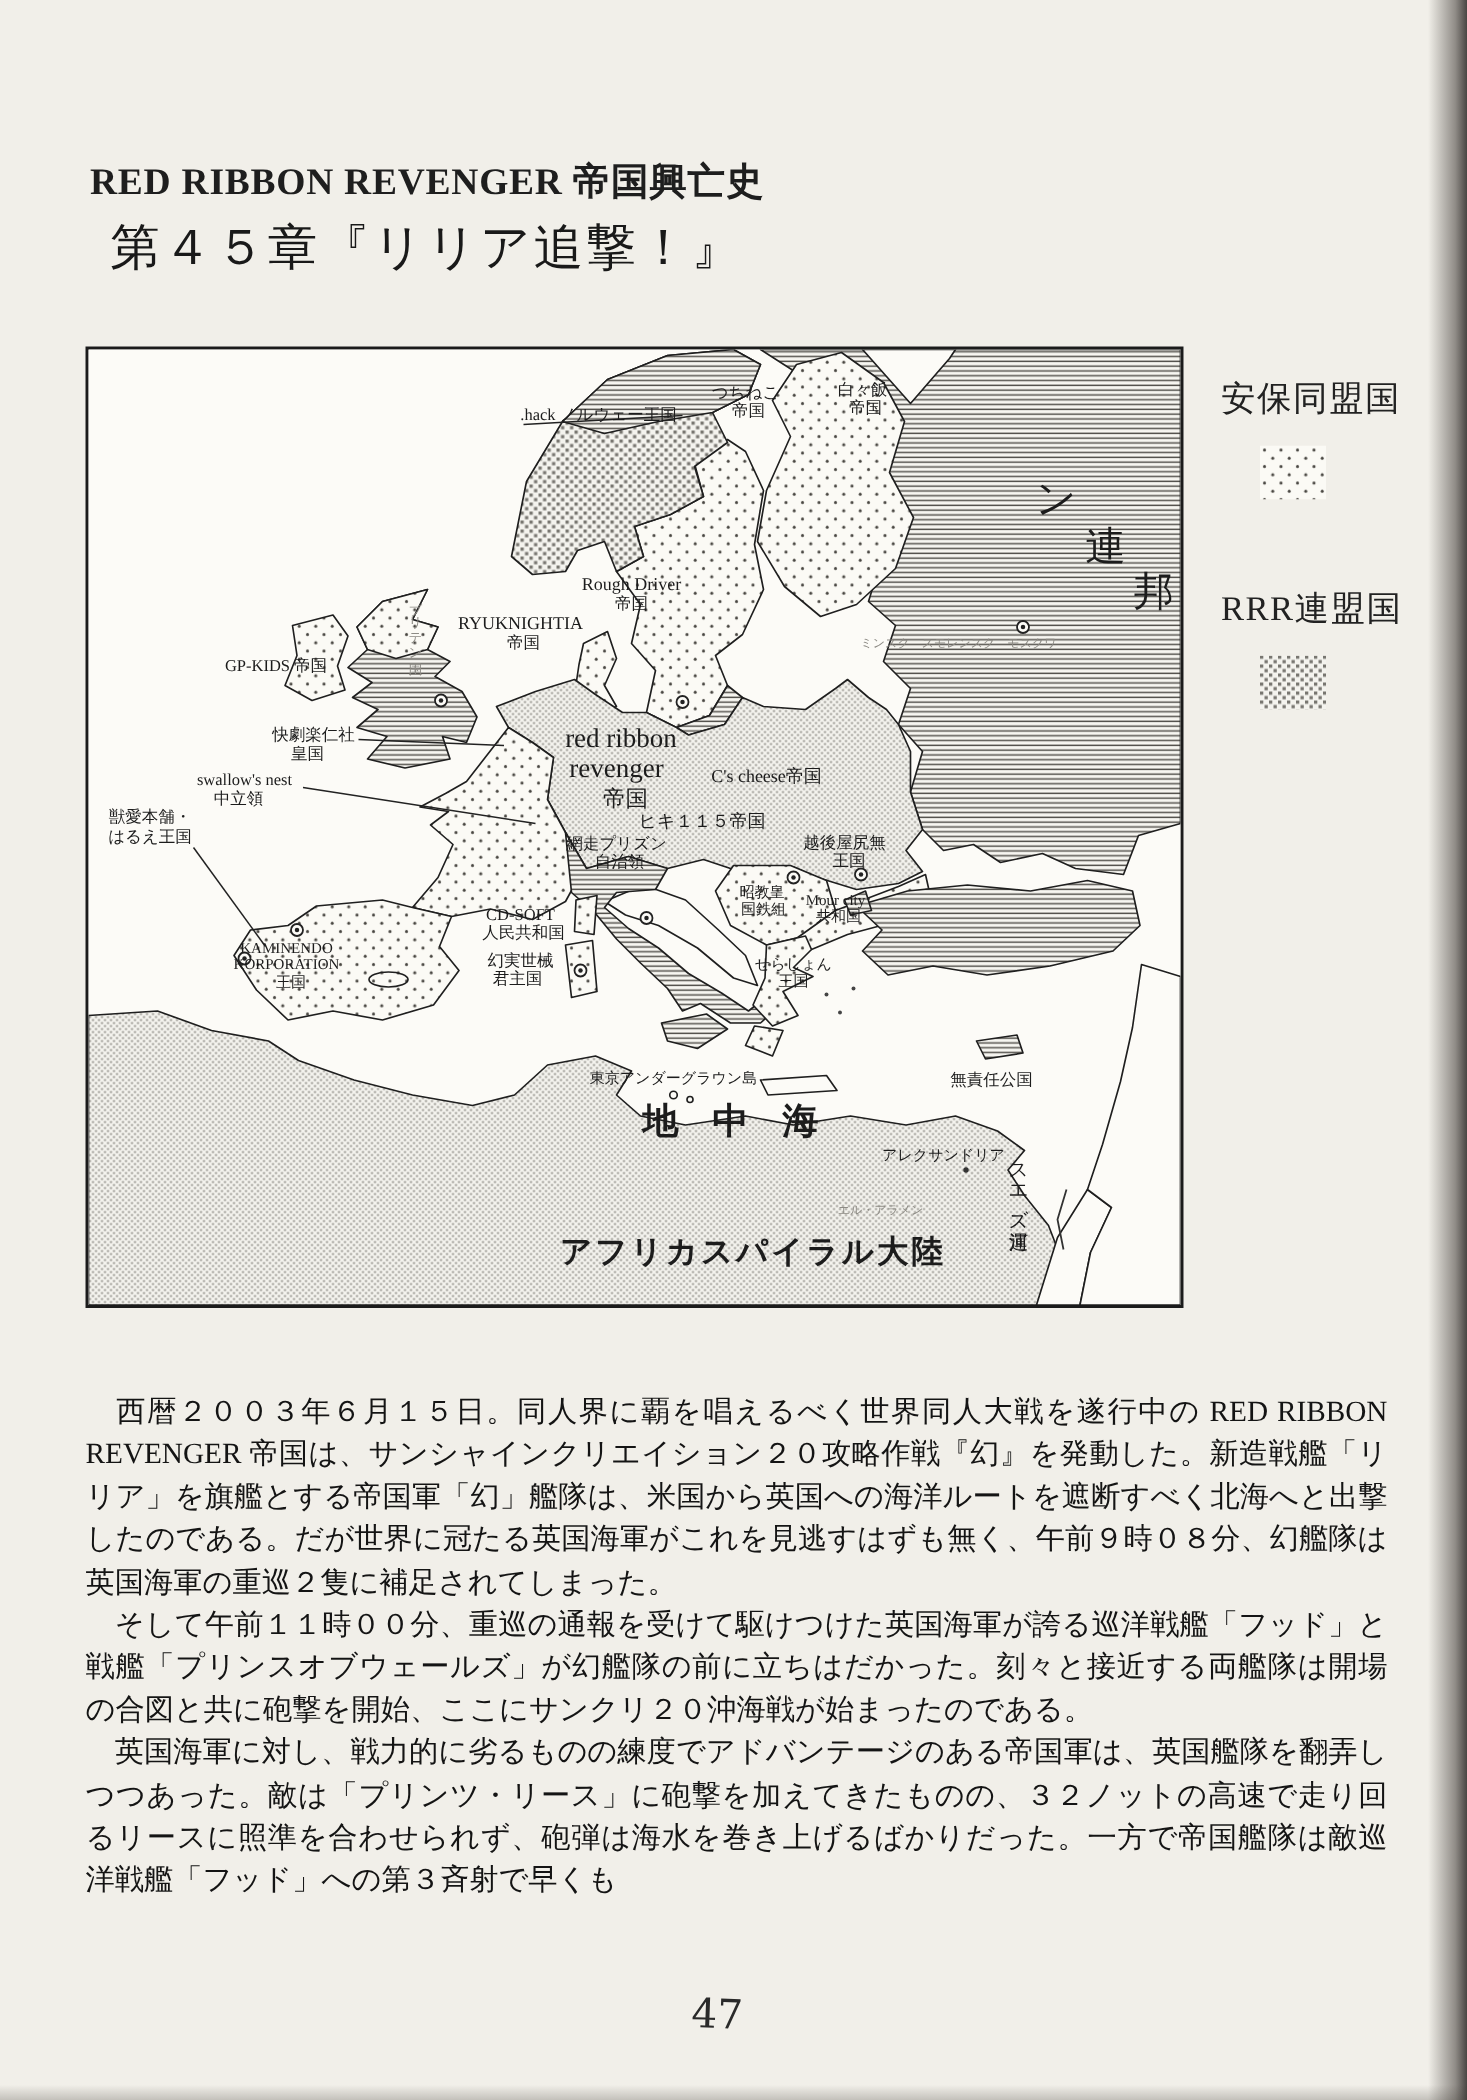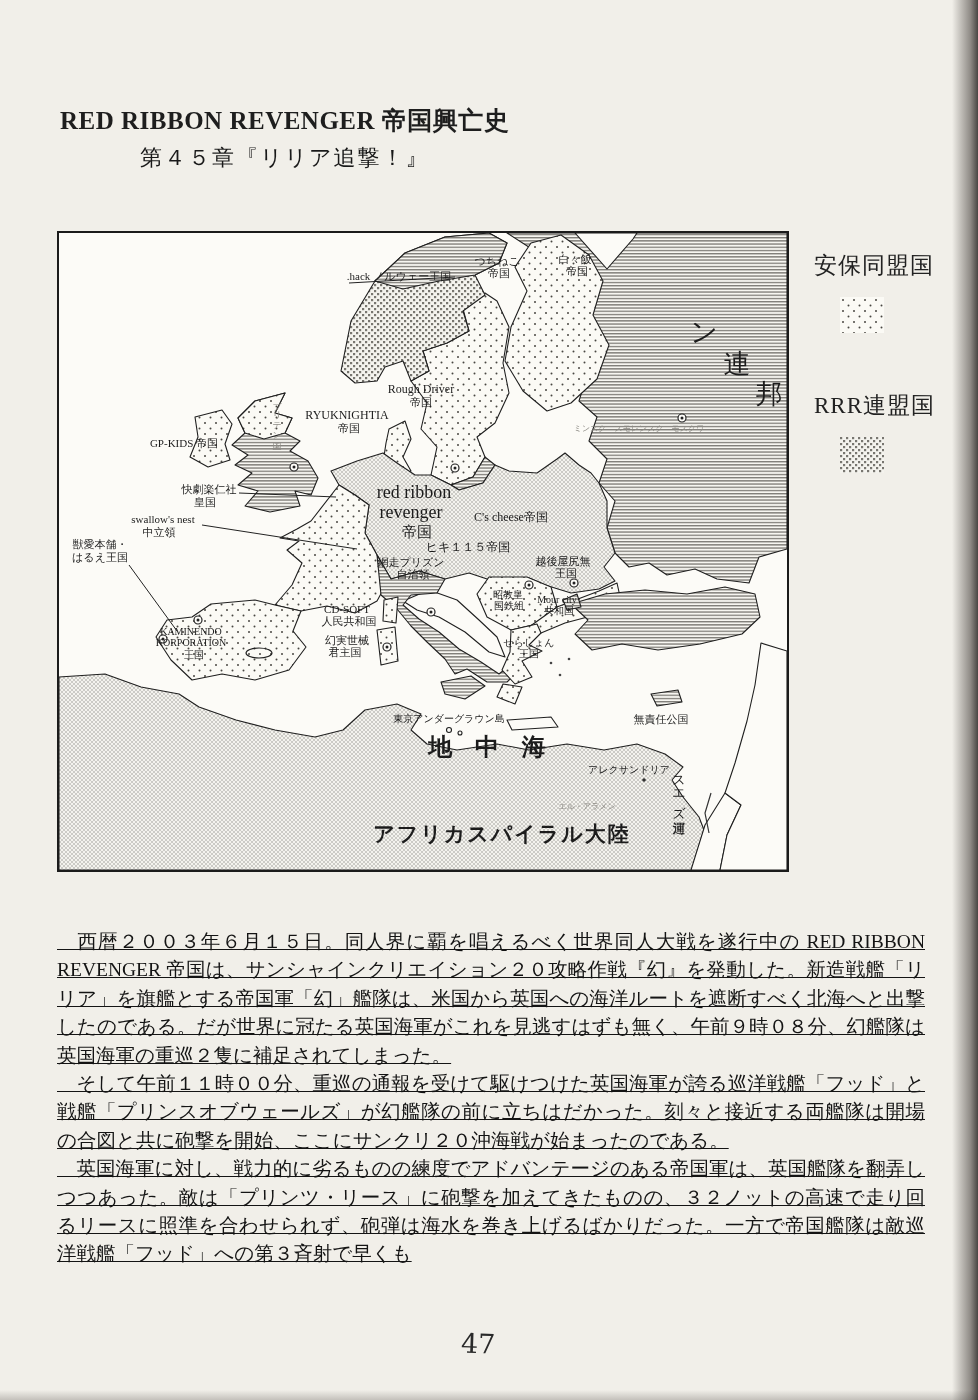--- a/index.html
+++ b/index.html
@@ -13,34 +13,34 @@
     background:linear-gradient(to right,rgba(60,55,50,0),rgba(48,42,38,.5) 70%,rgba(25,22,20,.78));
     pointer-events:none;
   }
   .edge-shadow-bottom{
     position:absolute;left:0;bottom:0;width:100%;height:10px;
     background:linear-gradient(to bottom,rgba(60,55,50,0),rgba(60,55,50,.25));
     pointer-events:none;
   }
   .header{position:absolute;left:60px;top:104px;color:#1e1e1e;text-align:center;}
   .series-title{font-size:25px;font-weight:bold;letter-spacing:.5px;}
-  .chapter-title{font-size:22px;margin-top:6px;letter-spacing:2px;color:#191919;}
+  .chapter-title{font-size:33px;margin-top:6px;letter-spacing:2px;color:#191919;}
   .map-frame{
     position:absolute;left:57px;top:231px;width:728px;height:637px;
     border:2px solid #1b1b1b;background:#fcfbf7;
   }
   .legend{position:absolute;left:814px;top:250px;width:160px;}
   .legend-item{height:140px;}
   .legend-label{font-size:23px;letter-spacing:1px;color:#222;}
   .legend-swatch{display:block;margin:16px 0 0 26px;}
   .body-text{
     position:absolute;left:57px;top:928px;width:868px;
     font-size:19.5px;line-height:28.4px;text-align:justify;color:#141414;
   }
-  .body-text p{margin:0;text-decoration:underline;}
+  .body-text p{margin:0;}
   .page-number{
     position:absolute;left:461px;top:1328px;font-size:27px;color:#2a2a2a;
     transform:rotate(2deg);font-family:"DejaVu Serif",serif;
   }
   .leader{stroke:#222;stroke-width:1;}
   .land{stroke:#1f1f1f;stroke-width:1.1;stroke-linejoin:round;}
   .sea{fill:#fcfbf7;}
 </style>
 </head>
 <body>

